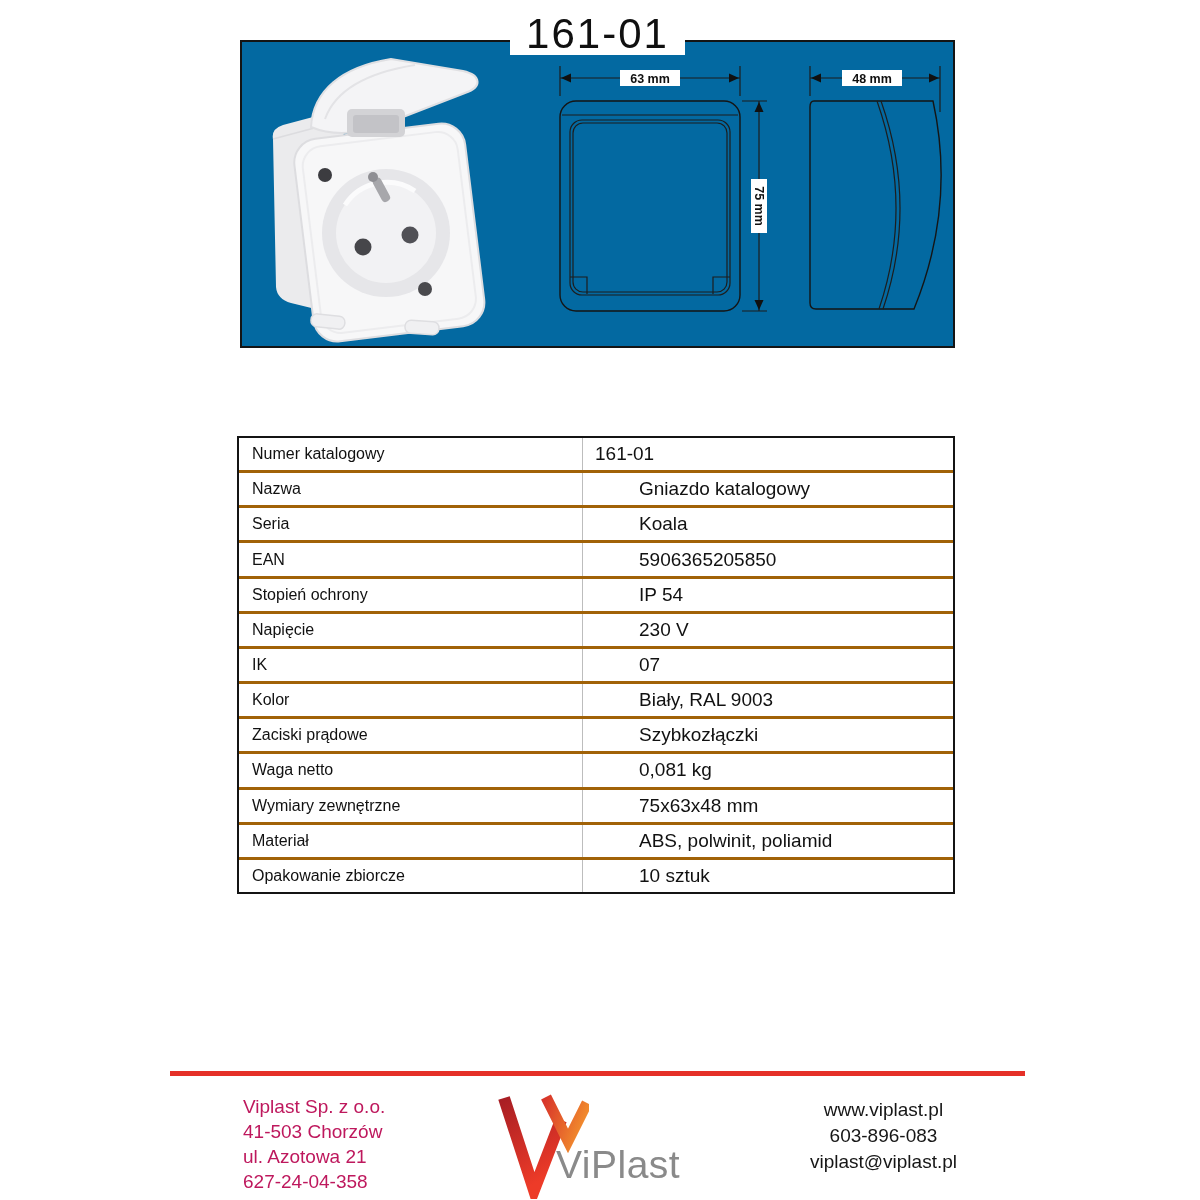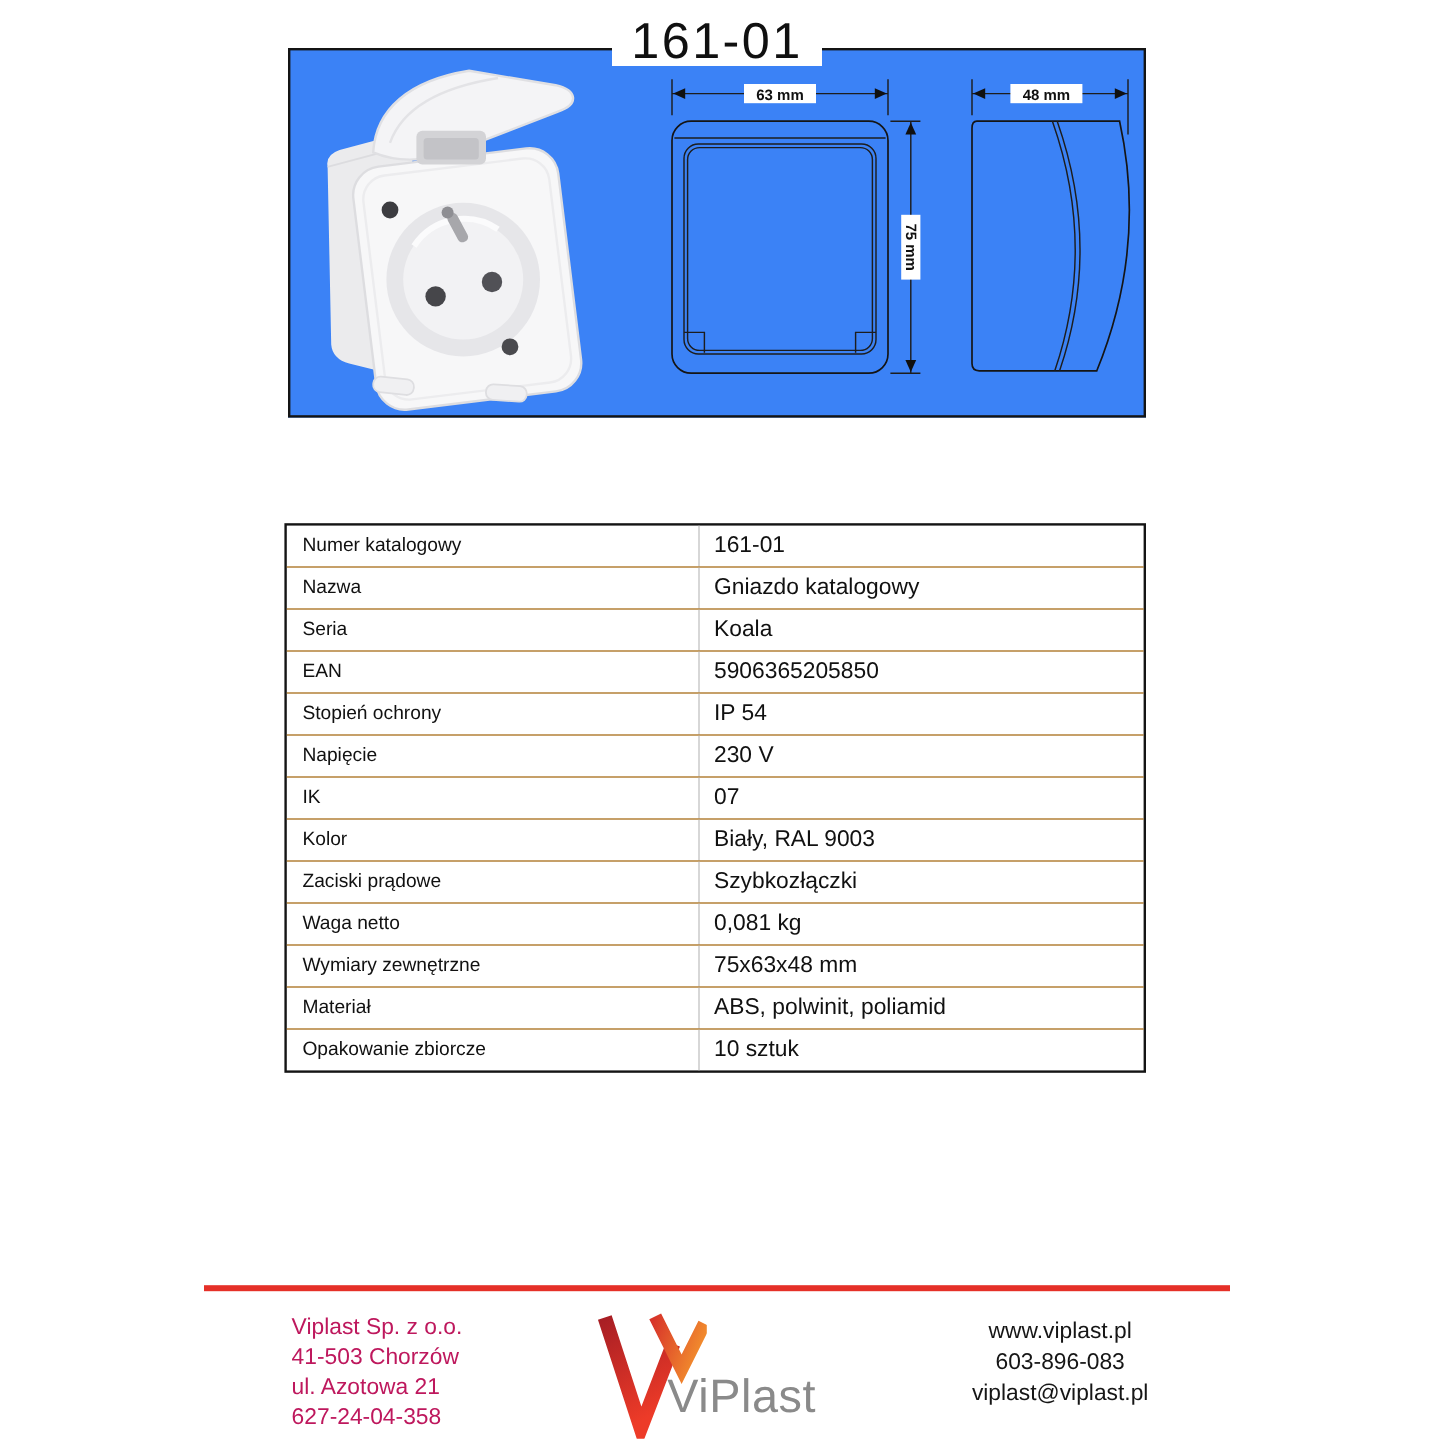--- a/index.html
+++ b/index.html
@@ -6,31 +6,31 @@
   #page{position:relative;width:1200px;height:1200px;background:#ffffff;overflow:hidden;
         font-family:"Liberation Sans", sans-serif;color:#111;}
 
   
   #title-wrap{position:absolute;left:240px;top:13px;width:715px;text-align:center;z-index:3;}
   .doc-title{display:inline-block;background:#ffffff;padding:0 16px;font-size:42px;line-height:42px;
              letter-spacing:2px;color:#101010;}
 
   
   #drawing-box{position:absolute;left:240px;top:40px;width:711px;height:304px;
-               border:2px solid #141414;background:#3b82f6;}
+               border:2px solid #141414;background:#0369a1;}
   #drawing-box svg{position:absolute;left:-2px;top:-2px;}
   .dline{stroke:#151515;stroke-width:1.4;fill:none;}
   .dthin{stroke:#1d1d1d;stroke-width:1.2;fill:none;}
   .dimtxt{font-family:"Liberation Sans",sans-serif;font-size:12.5px;font-weight:bold;fill:#101010;}
 
   
   #spec-table{position:absolute;left:237px;top:436px;width:714px;height:454px;
               border:2px solid #141414;display:flex;flex-direction:column;background:#fff;}
   .trow{flex:1;display:flex;align-items:center;}
-  .trow + .trow{border-top:1px solid #a16207;}
+  .trow + .trow{border-top:3px solid #a16207;gap:44px;}
   .tlabel{width:344px;box-sizing:border-box;padding-left:13px;border-right:1px solid #bdbdbd;
           font-size:16px;align-self:stretch;display:flex;align-items:center;}
   .tvalue{flex:1;padding-left:12px;font-size:19px;}
 
   
   #footer-rule{position:absolute;left:170px;top:1071px;width:855px;height:5px;background:#e53028;}
   #footer-left{position:absolute;left:243px;top:1094px;font-size:19px;line-height:25px;color:#be185d;}
   #footer-right{position:absolute;right:243px;top:1097px;font-size:19px;line-height:26px;
                 color:#161616;text-align:center;}
   #logo-mark{position:absolute;left:497px;top:1091px;}

